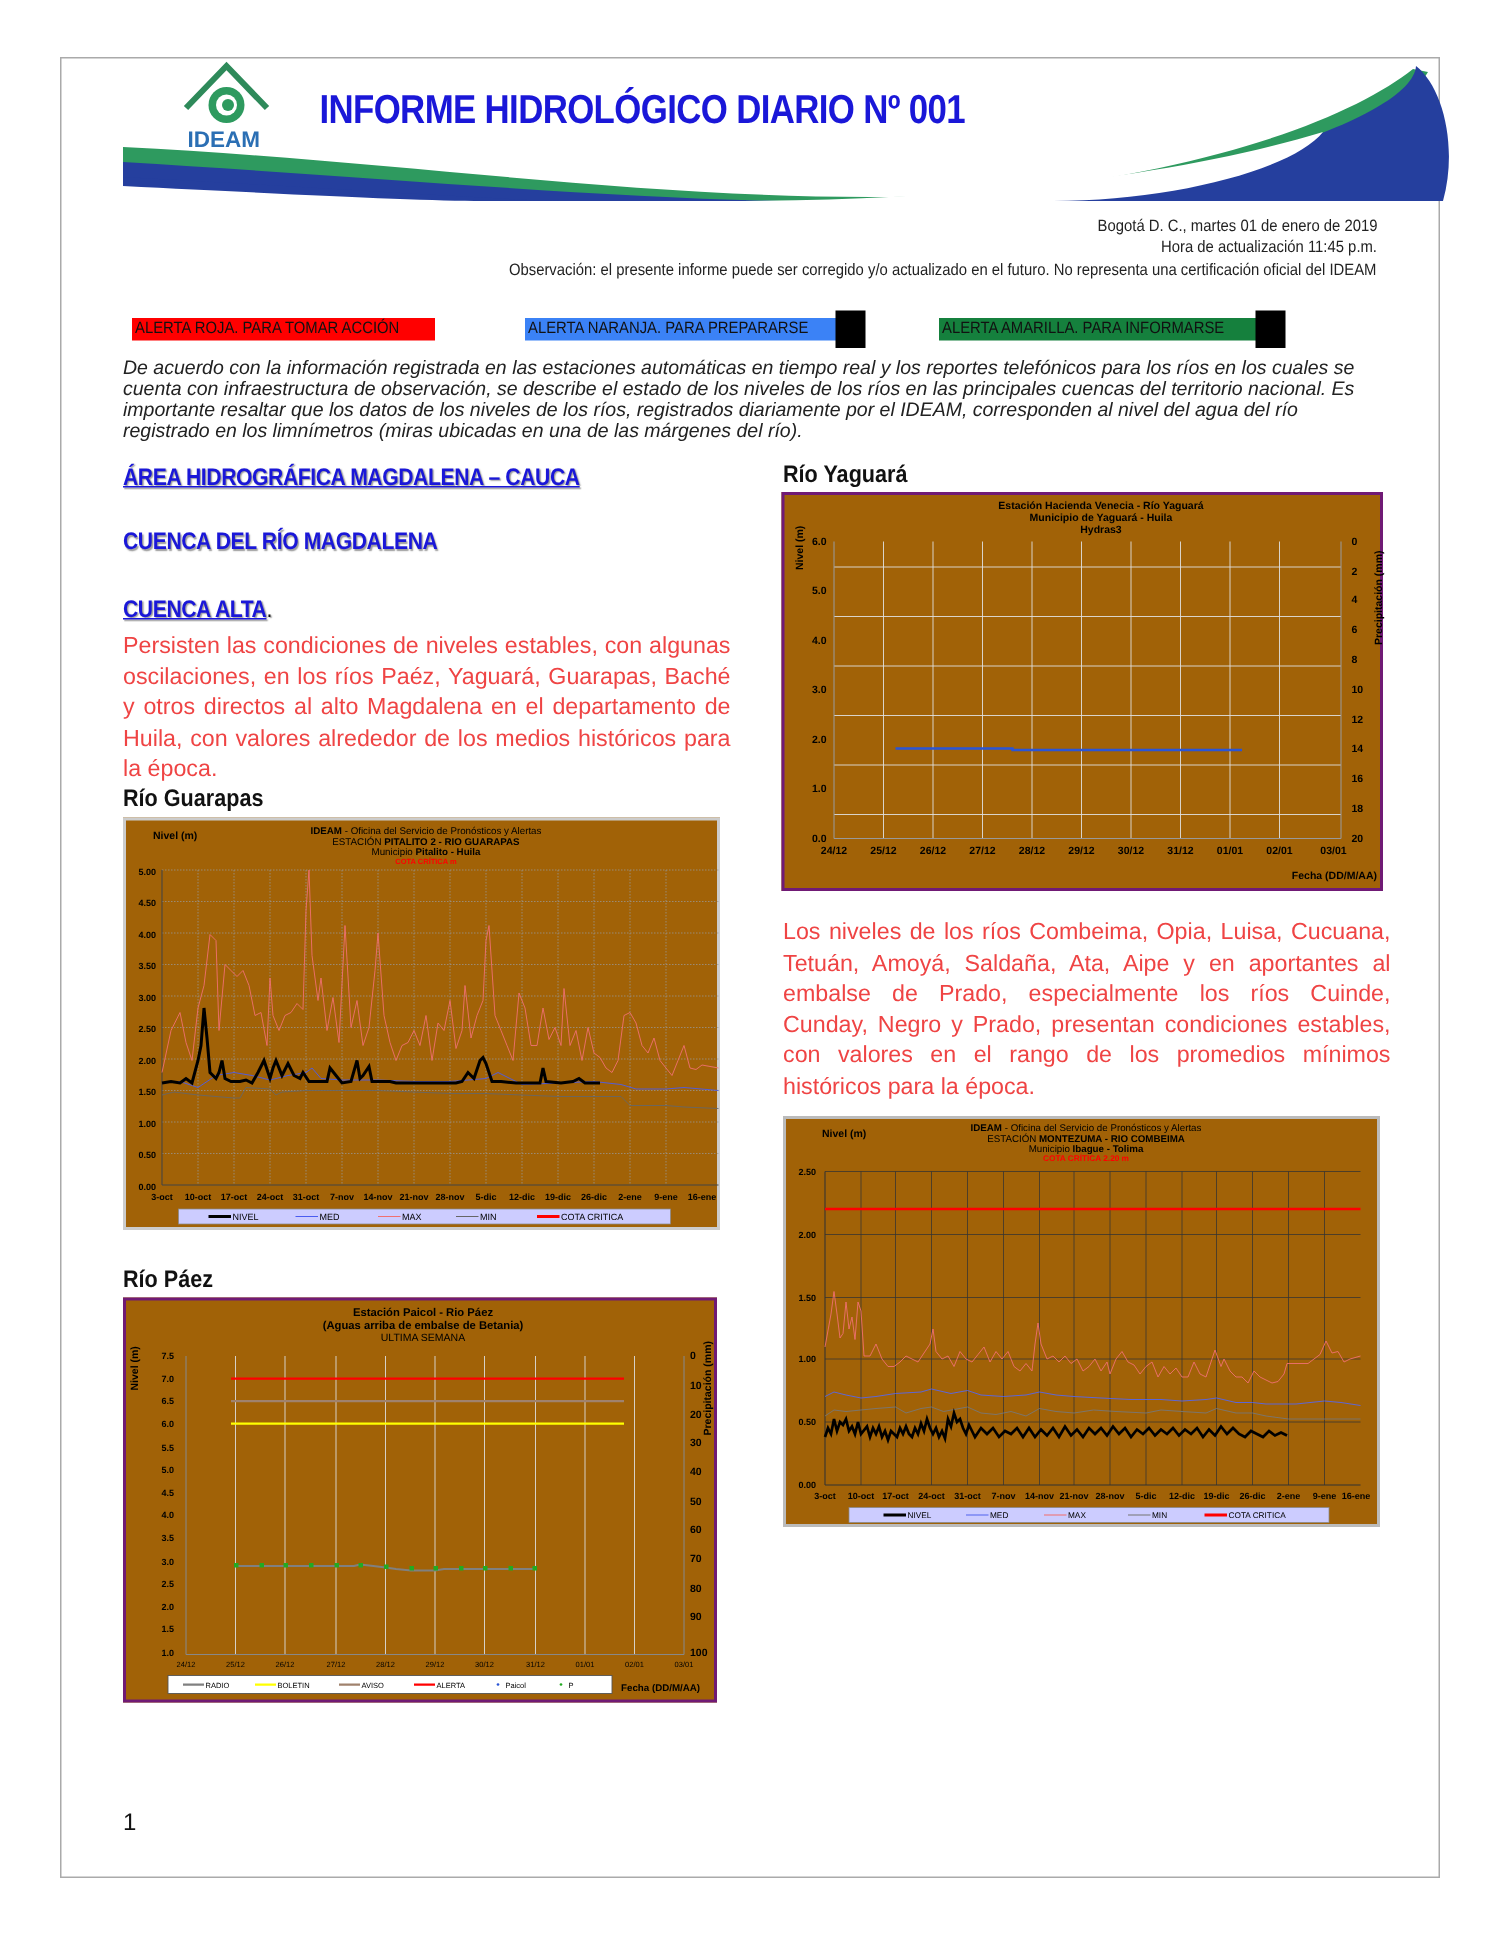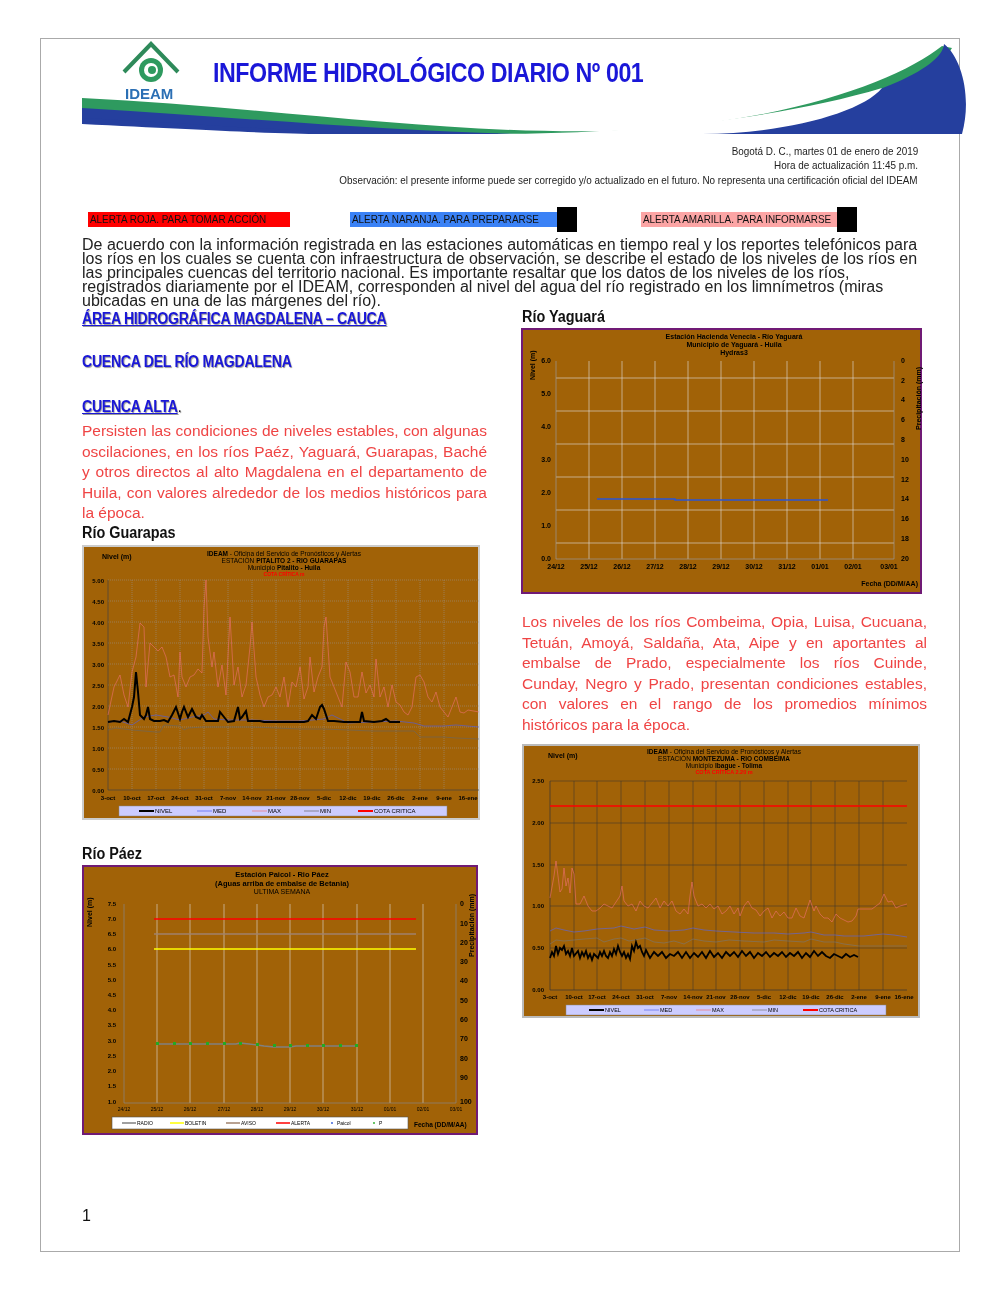--- a/index.html
+++ b/index.html
@@ -6,21 +6,21 @@
   body{width:1000px;height:1293px;position:relative;font-family:"Liberation Sans",sans-serif;color:#111;overflow:hidden;}
   .page{position:absolute;left:40px;top:38px;width:920px;height:1214px;border:1px solid #aaa;box-sizing:border-box;}
   .abs{position:absolute;}
   .header{position:absolute;left:82px;top:38px;width:896px;height:96px;overflow:hidden;}
   .title{position:absolute;left:213px;top:58px;font-size:27px;font-weight:bold;color:#1a17d8;letter-spacing:-0.5px;transform:scaleX(0.86);transform-origin:left top;white-space:nowrap;}
   .logo-text{position:absolute;left:125px;top:85px;font-size:15px;font-weight:bold;color:#2b6fb4;}
   .meta{position:absolute;right:82px;text-align:right;font-size:11px;color:#222;white-space:nowrap;transform:scaleX(0.9);transform-origin:right top;}
   .alert{position:absolute;top:212px;height:15px;font-size:11px;line-height:15px;color:#111;padding:0 2px;white-space:nowrap;}
   .alert span{display:inline-block;transform:scaleX(0.9);transform-origin:left center;}
   .blackbox{position:absolute;top:207px;width:20px;height:25px;background:#000;}
-  .intro{position:absolute;left:82px;top:238px;width:840px;font-size:16px;line-height:14px;color:#222;}
+  .intro{position:absolute;left:82px;top:238px;width:840px;font-size:13px;font-style:italic;line-height:14px;color:#222;}
   .h-blue{position:absolute;left:82px;font-size:16px;font-weight:bold;color:#1a17d8;text-shadow:1px 1px 1px #999;letter-spacing:-0.3px;transform:scaleX(0.88);transform-origin:left top;white-space:nowrap;}
   .para{position:absolute;font-size:15.5px;line-height:20.5px;text-align:justify;color:#ef4444;}
   .river{position:absolute;font-size:16px;font-weight:bold;transform:scaleX(0.9);transform-origin:left top;white-space:nowrap;}
   .chart{position:absolute;border:2px solid #701a75;background:#a16207;box-sizing:border-box;}
   .chart svg{position:absolute;left:0;top:0;}
   .pgnum{position:absolute;left:82px;top:1207px;font-size:16px;}
 </style>
 </head>
 <body>
 
@@ -44,21 +44,21 @@
 <div class="logo-text">IDEAM</div>
 <div class="title">INFORME HIDROLÓGICO DIARIO Nº 001</div>
 
 <div class="meta" style="top:145px;">Bogotá D. C., martes 01 de enero de 2019</div>
 <div class="meta" style="top:159px;">Hora de actualización 11:45 p.m.</div>
 <div class="meta" style="top:174px;">Observación: el presente informe puede ser corregido y/o actualizado en el futuro. No representa una certificación oficial del IDEAM</div>
 
 <div class="alert" style="left:88px;width:198px;background:#ff0000;"><span>ALERTA ROJA. PARA TOMAR ACCIÓN</span></div>
 <div class="alert" style="left:350px;width:208px;background:#3b82f6;overflow:hidden;"><span>ALERTA NARANJA. PARA PREPARARSE</span></div>
 <div class="blackbox" style="left:557px;"></div>
-<div class="alert" style="left:641px;width:208px;background:#fca5a5;overflow:hidden;"><span>ALERTA AMARILLA. PARA INFORMARSE</span></div>
+<div class="alert" style="left:626px;width:208px;background:#15803d;overflow:hidden;"><span>ALERTA AMARILLA. PARA INFORMARSE</span></div>
 <div class="blackbox" style="left:837px;"></div>
 
 <div class="intro">De acuerdo con la información registrada en las estaciones automáticas en tiempo real y los reportes telefónicos para los ríos en los cuales se cuenta con infraestructura de observación, se describe el estado de los niveles de los ríos en las principales cuencas del territorio nacional. Es importante resaltar que los datos de los niveles de los ríos, registrados diariamente por el IDEAM, corresponden al nivel del agua del río registrado en los limnímetros (miras ubicadas en una de las márgenes del río).</div>
 
 <div class="h-blue" style="top:310px;text-decoration:underline;">ÁREA HIDROGRÁFICA MAGDALENA – CAUCA</div>
 <div class="h-blue" style="top:353px;">CUENCA DEL RÍO MAGDALENA</div>
 <div class="h-blue" style="top:398px;"><span style="text-decoration:underline;">CUENCA ALTA</span><span style="font-weight:normal;color:#111;">.</span></div>
 <div class="para" style="left:82px;top:421px;width:405px;">Persisten las condiciones de niveles estables, con algunas oscilaciones, en los ríos Paéz, Yaguará, Guarapas, Baché y otros directos al alto Magdalena en el departamento de Huila, con valores alrededor de los medios históricos para la época.</div>
 
 <div class="river" style="left:82px;top:524px;">Río Guarapas</div>

